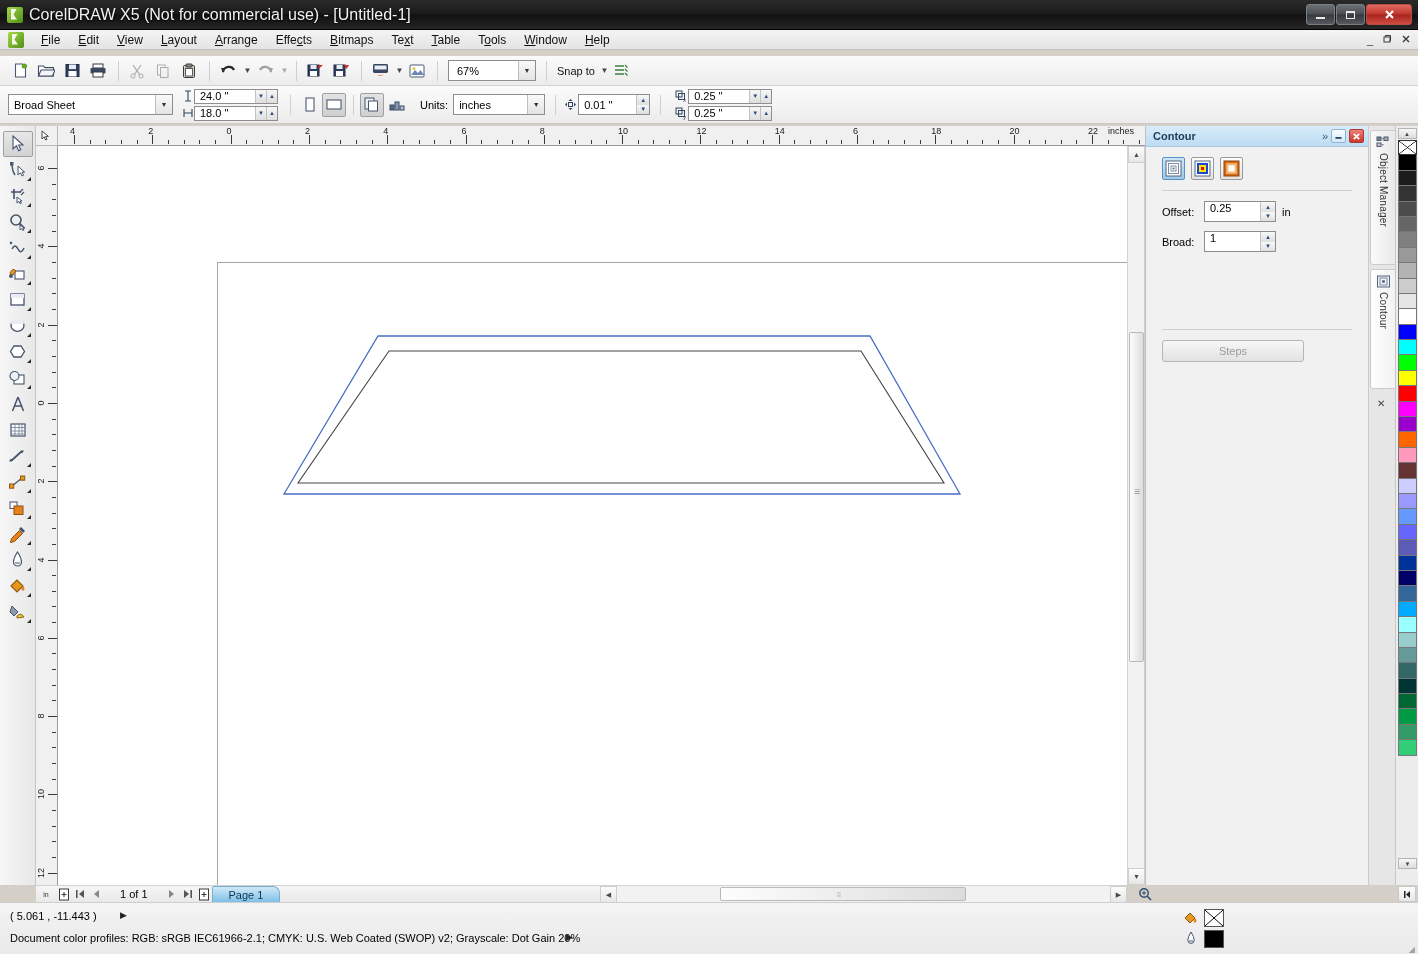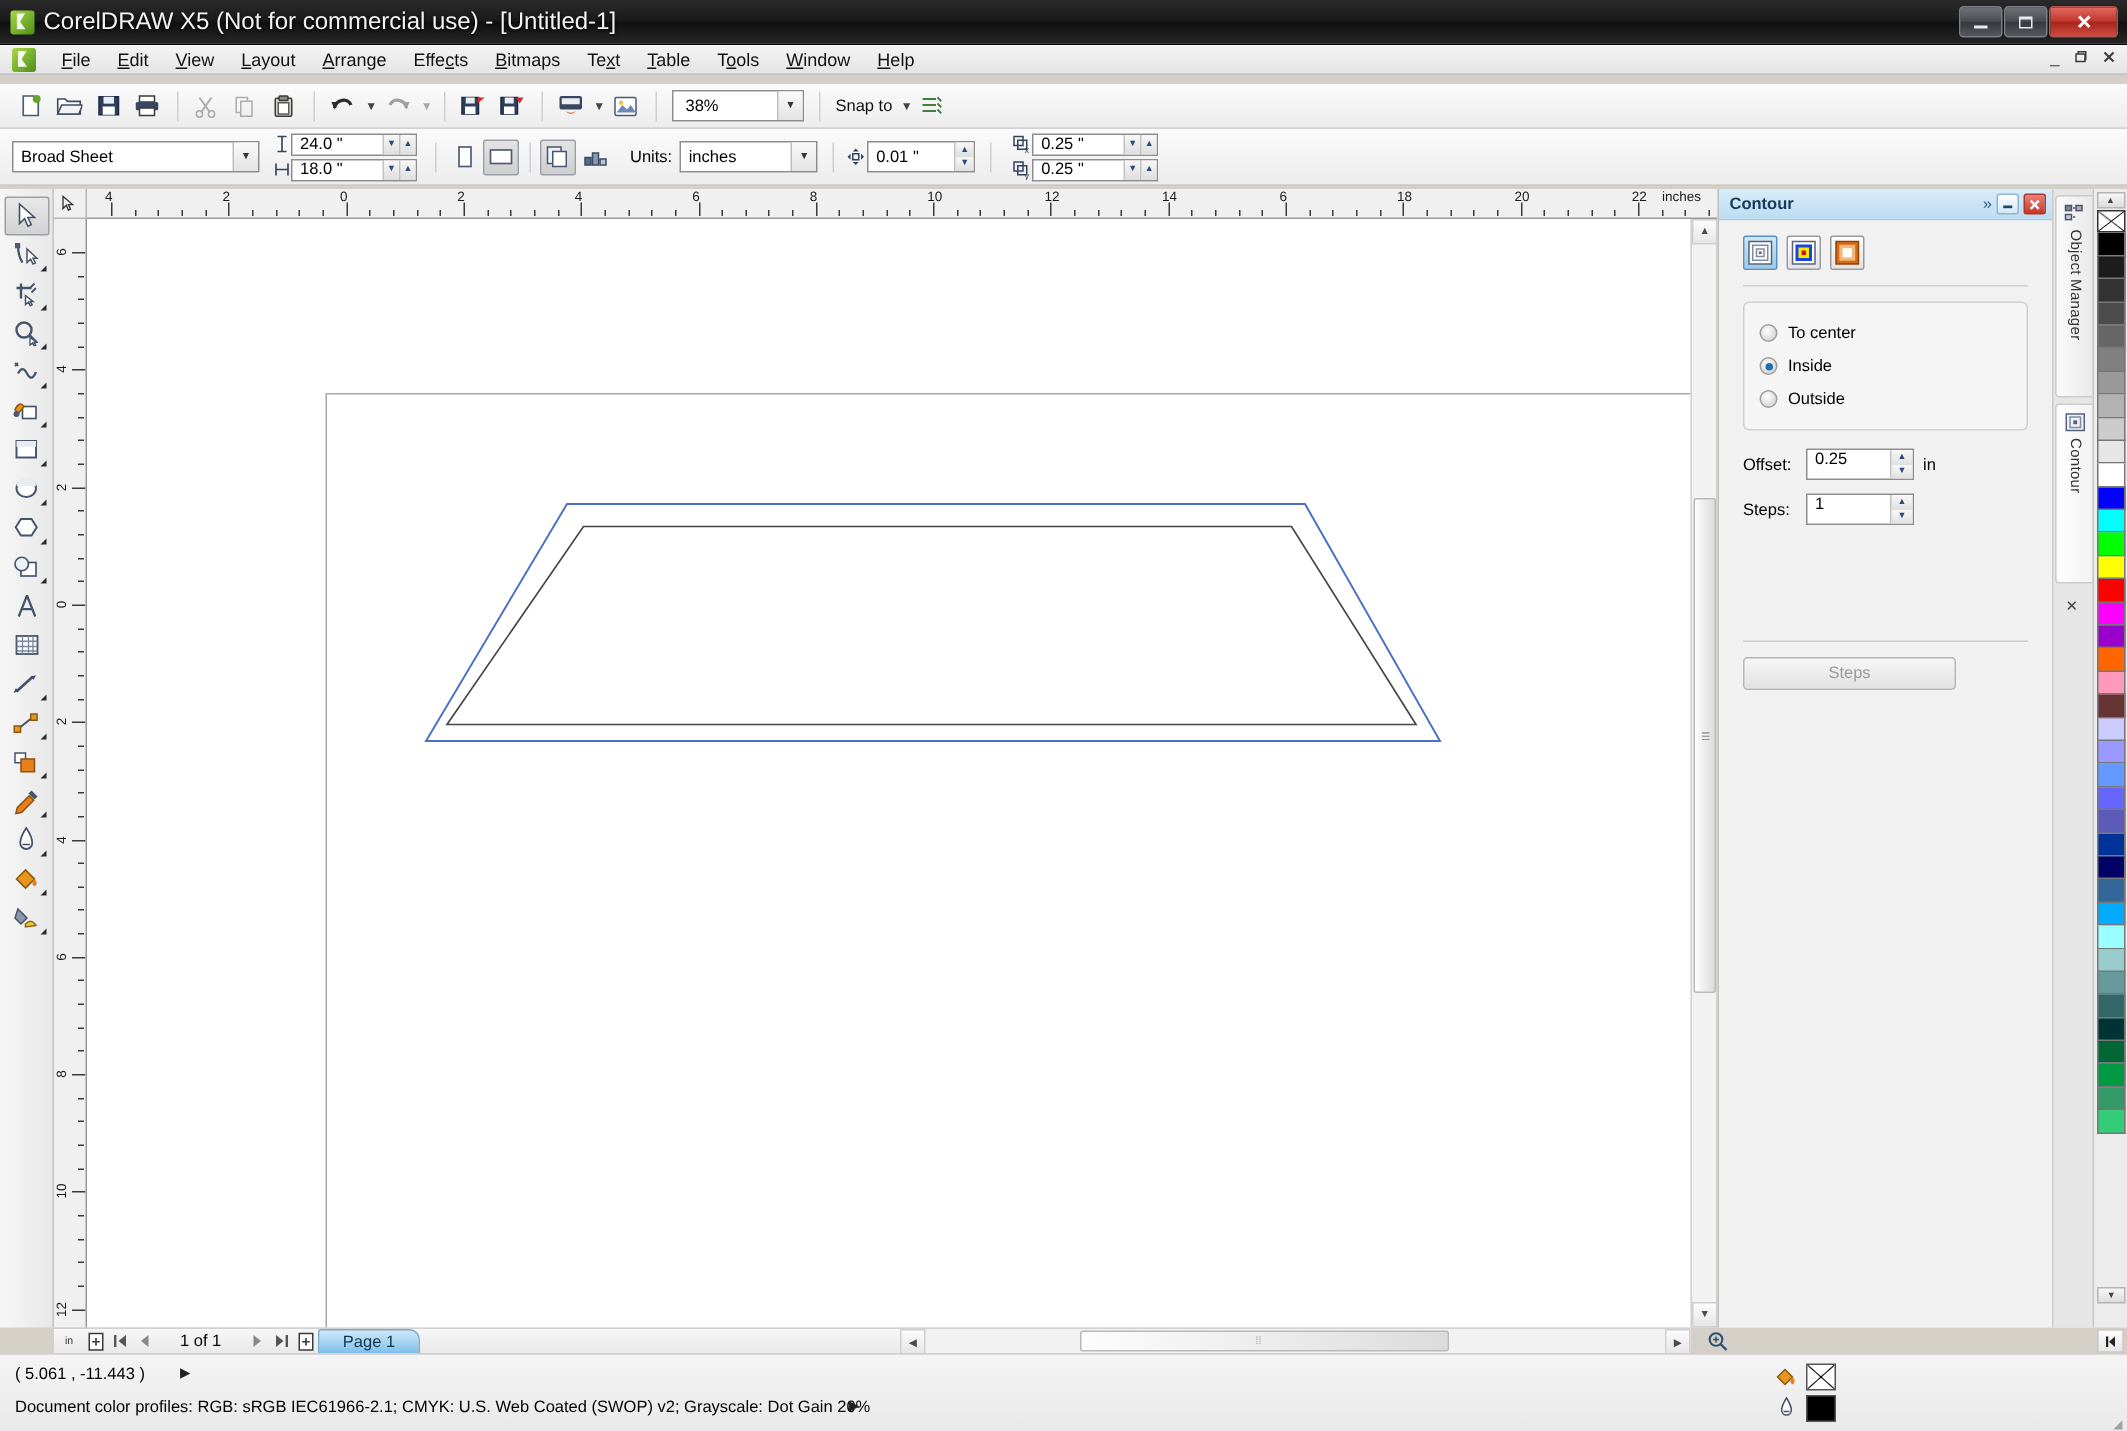--- a/index.html
+++ b/index.html
@@ -505,21 +505,21 @@
     <div class="tb-caret">▼</div>
     <div class="tb-btn">
       <svg width="18" height="16" viewBox="0 0 18 16">
           <rect x="2" y="2" width="14" height="12" rx="1" fill="#fff" stroke="#4a5a72"></rect>
           <path d="M3 12 l4-5 3 3 2.5-3 3.5 5 z" fill="#6e88b5"></path>
           <circle cx="6" cy="5.5" r="1.5" fill="#e8c84a"></circle>
         </svg>
     </div>
     <div class="tb-sep"></div>
     <div class="zoom-combo">
-      <div class="zv">38%</div>
+      <div class="zv">67%</div>
       <div class="zb">▼</div>
     </div>
     <div class="tb-sep"></div>
     <div class="snapto">Snap to</div>
     <div class="tb-caret">▼</div>
     <div class="tb-btn">
       <svg width="17" height="15" viewBox="0 0 17 15">
           <path d="M2 3 h9 M2 7 h9 M2 11 h9" stroke="#3f7f3f" stroke-width="1.4"></path>
           <path d="M12 2 l2.5 2.5 M12 6 l2.5 2.5 M12 10 l2.5 2.5" stroke="#3f7f3f" stroke-width="1.2"></path>
         </svg>
@@ -1046,49 +1046,35 @@
         <div class="preset">
           <svg width="17" height="17" viewBox="0 0 17 17">
               <rect x="1" y="1" width="15" height="15" fill="#d86a14" stroke="#8a4410"></rect>
               <rect x="3.2" y="3.2" width="10.6" height="10.6" fill="#f3b878"></rect>
               <rect x="5.4" y="5.4" width="6.2" height="6.2" fill="#fff"></rect>
             </svg>
         </div>
       </div>
       <div class="hr"></div>
 
-      <div class="group-box">
-        <div class="radio-row">
-          <div class="radio"></div>
-          <span>To center</span>
-        </div>
-        <div class="radio-row">
-          <div class="radio on"></div>
-          <span>Inside</span>
-        </div>
-        <div class="radio-row">
-          <div class="radio"></div>
-          <span>Outside</span>
-        </div>
-      </div>
 
       <div class="field-row">
         <div class="field-lbl">Offset:</div>
         <div class="num-box">
           <div class="nv">0.25</div>
           <div class="nbtns">
             <div class="nb">▲</div>
             <div class="nb">▼</div>
           </div>
         </div>
         <div class="unit-lbl">in</div>
       </div>
 
       <div class="field-row">
-        <div class="field-lbl">Steps:</div>
+        <div class="field-lbl">Broad:</div>
         <div class="num-box">
           <div class="nv">1</div>
           <div class="nbtns">
             <div class="nb">▲</div>
             <div class="nb">▼</div>
           </div>
         </div>
       </div>
 
       <div style="height:60px"></div>

